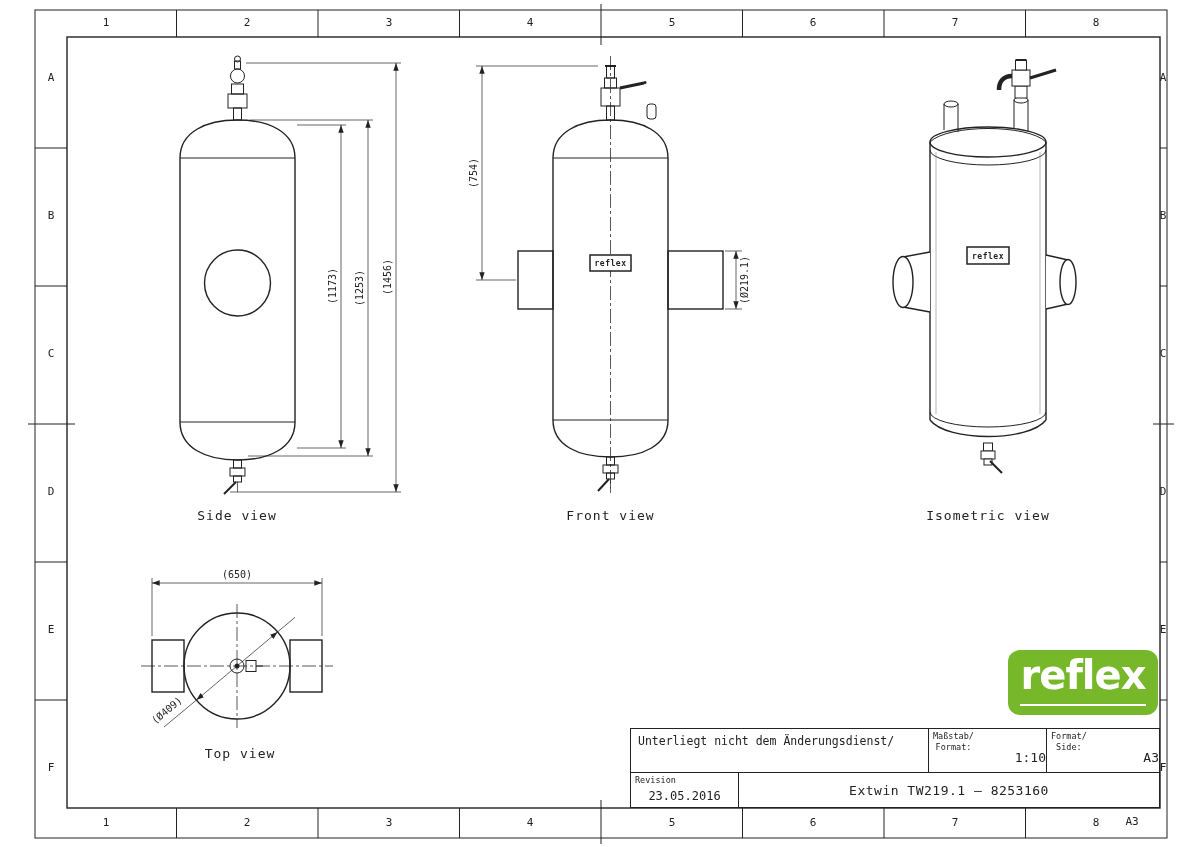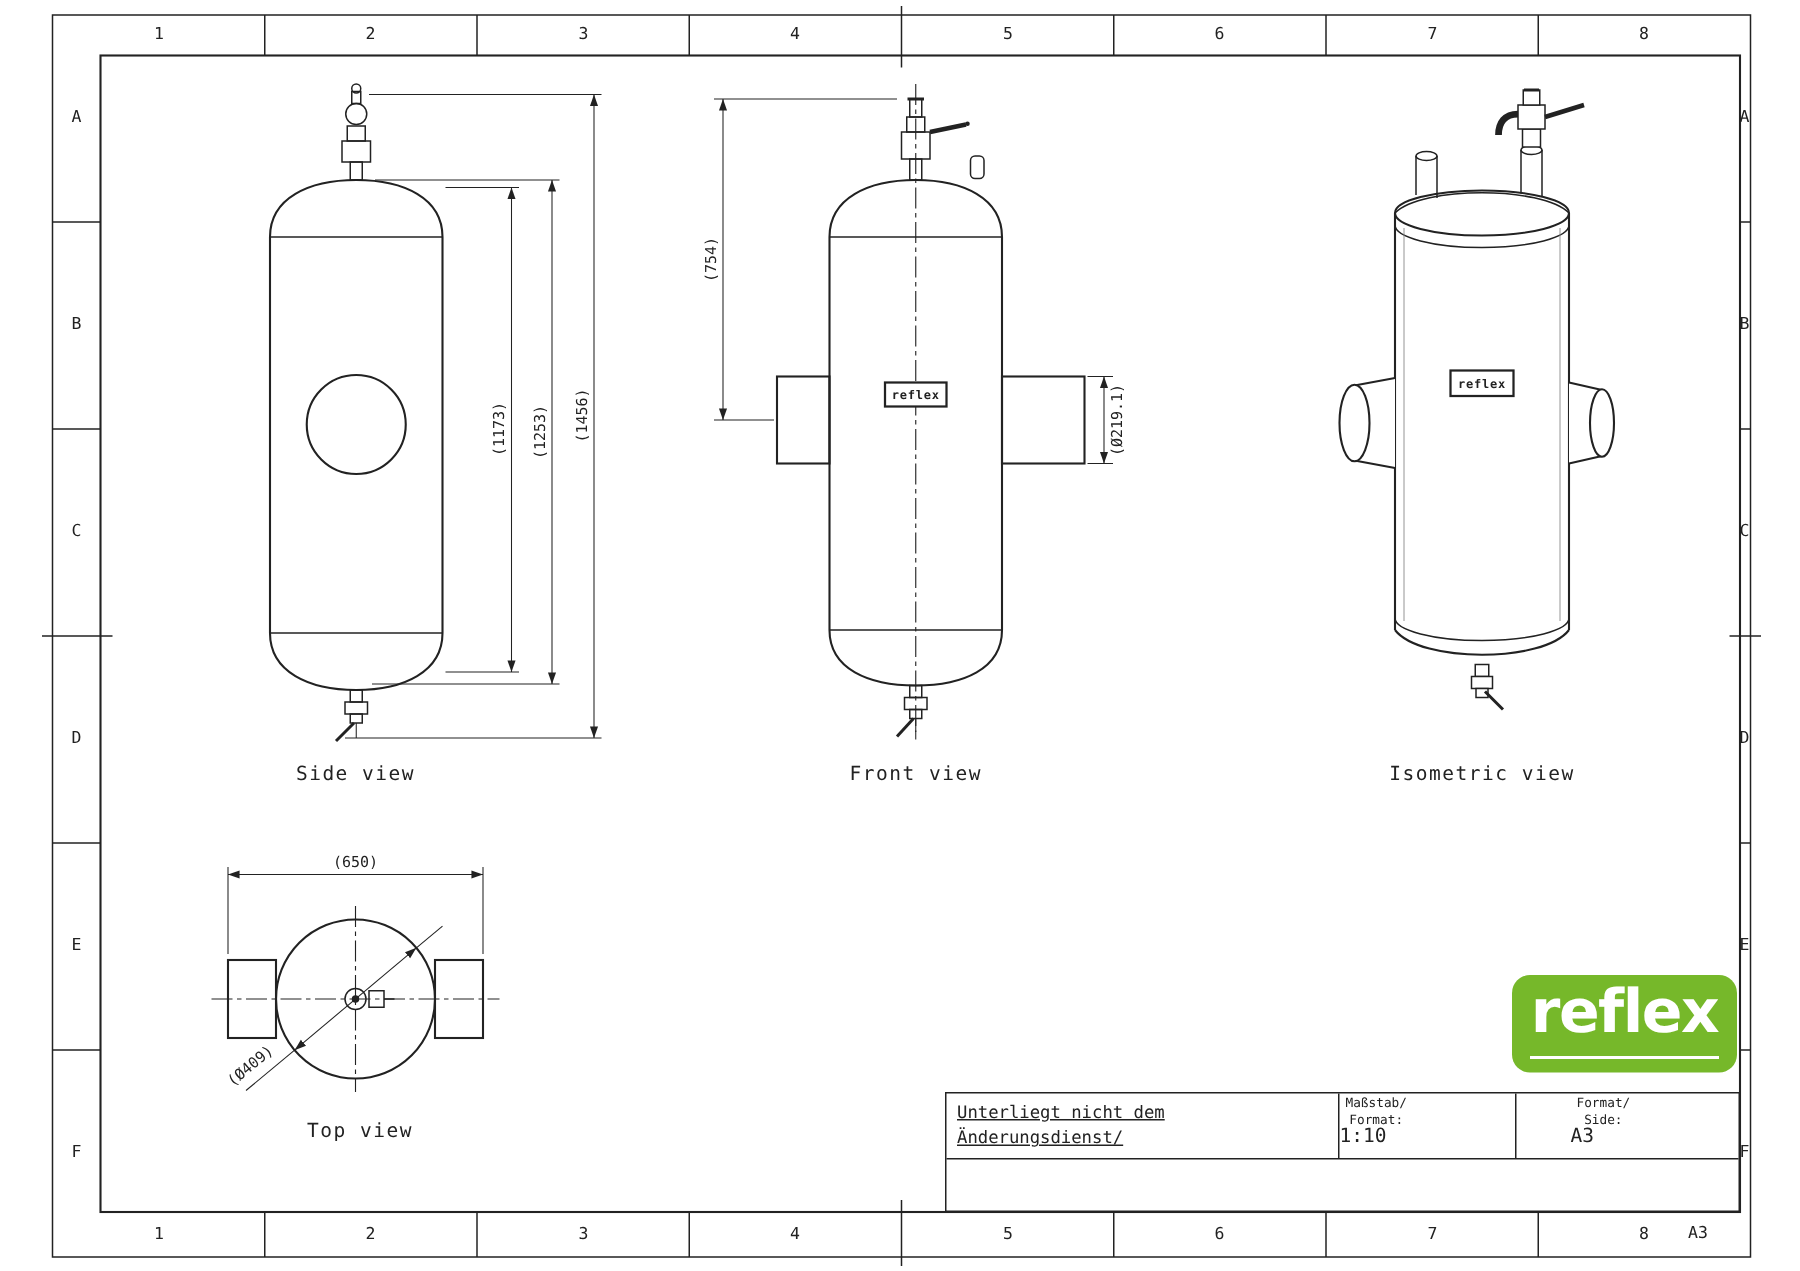--- a/index.html
+++ b/index.html
@@ -21,25 +21,25 @@
   .nptext{font-size:8px;font-weight:bold;letter-spacing:0.5px;font-family:"DejaVu Sans Mono",monospace;}
 
   .gridlabel{position:absolute;font-size:11px;width:22px;text-align:center;color:#222;}
 
   .titleblock{
     position:absolute;left:630px;top:728px;width:530px;height:80px;
     border:1.5px solid #222;box-sizing:border-box;background:#fff;
   }
   .tb-row1{display:flex;height:44px;border-bottom:1.5px solid #222;box-sizing:border-box;}
   .tb-row2{display:flex;height:34.5px;box-sizing:border-box;}
-  .tb-note{flex:1;padding:4px 7px;font-size:11.5px;line-height:1.5;border-right:1.5px solid #222;box-sizing:border-box;text-decoration:underline;}
+  .tb-note{flex:1;padding:4px 7px;font-size:11.5px;line-height:1.5;border-right:1.5px solid #222;box-sizing:border-box;}
   .tb-scale{width:118px;position:relative;border-right:1.5px solid #222;box-sizing:border-box;}
-  .tb-format{width:112px;position:relative;box-sizing:border-box;margin-left:36px;}
+  .tb-format{width:112px;position:relative;box-sizing:border-box;}
   .tb-small{position:absolute;left:4px;top:2px;font-size:8.5px;line-height:1.25;text-align:center;}
-  .tb-value{position:absolute;left:0;right:0;bottom:7px;text-align:left;font-size:13px;}
+  .tb-value{position:absolute;left:0;right:0;bottom:7px;text-align:right;font-size:13px;}
   .tb-rev{width:108px;position:relative;border-right:1.5px solid #222;box-sizing:border-box;}
   .tb-rev-value{position:absolute;left:0;right:0;bottom:5px;text-align:center;font-size:12px;}
   .tb-part{flex:1;display:flex;align-items:center;justify-content:center;font-size:13px;letter-spacing:0.5px;}
 
   .logo{
     position:absolute;left:1008px;top:650px;width:150px;height:65px;
     background:#76b82a;border-radius:12px;
   }
   .logo-text{
     position:absolute;left:0;right:0;top:2px;text-align:center;
@@ -319,17 +319,24 @@
         <div class="tb-value">1:10</div>
       </div>
       <div class="tb-format">
         <div class="tb-small">
           <div>Format/</div>
           <div>Side:</div>
         </div>
         <div class="tb-value">A3</div>
       </div>
     </div>
+    <div class="tb-row2">
+      <div class="tb-rev">
+        <div class="tb-small">Revision</div>
+        <div class="tb-rev-value">23.05.2016</div>
+      </div>
+      <div class="tb-part">Extwin TW219.1 – 8253160</div>
+    </div>
   </div>
 
   <div class="a3-corner">A3</div>
 
 </div>
 
 </body></html>

